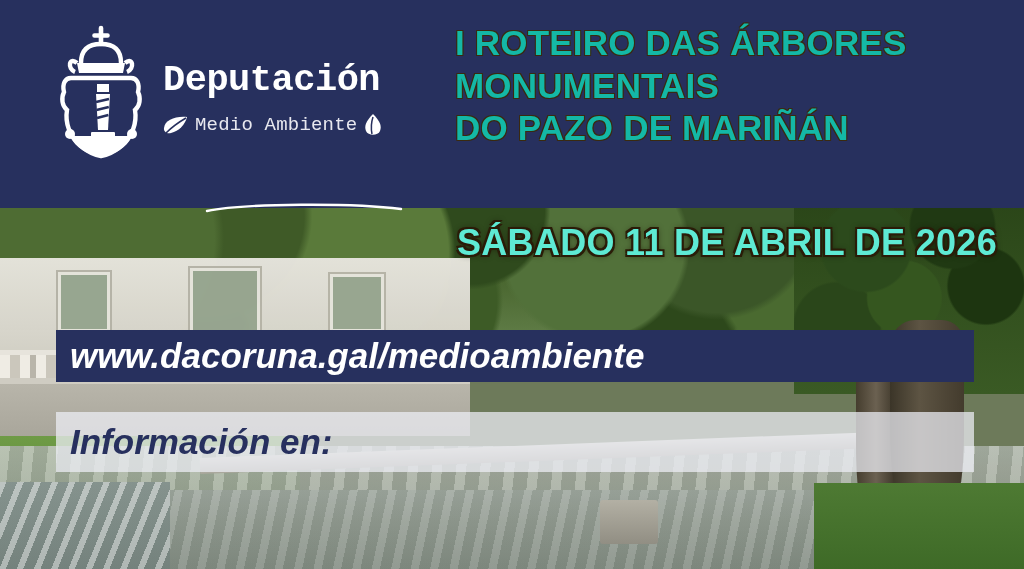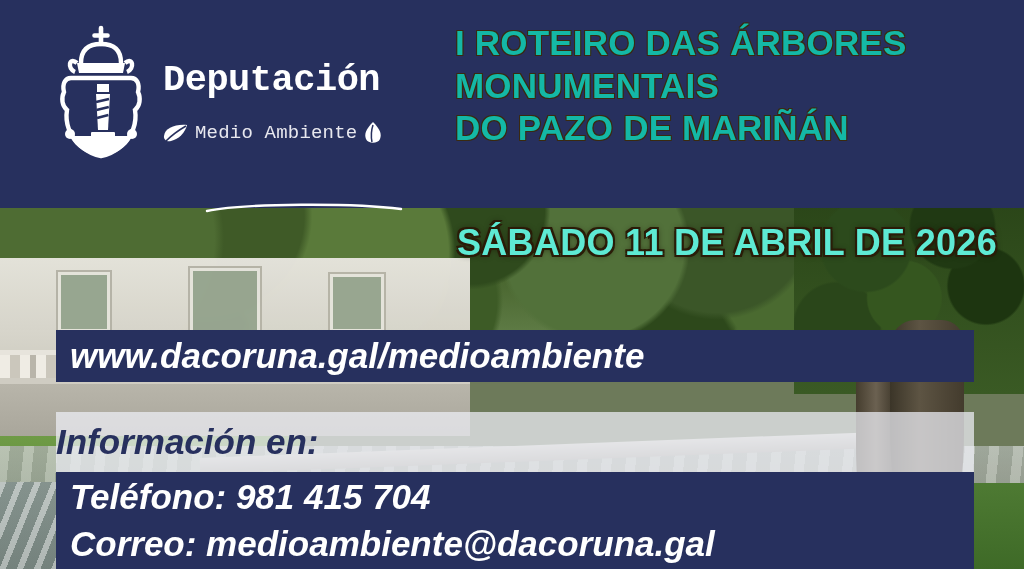--- a/index.html
+++ b/index.html
@@ -150,21 +150,21 @@
   .wordmark { padding-top:40px; }
   .wm-1 {
     font-size:37px; font-weight:bold; color:#ffffff;
     letter-spacing:-0.5px; line-height:1;
   }
   .wm-2 {
     font-size:35px; font-weight:300; color:#ffffff;
     letter-spacing:0px; line-height:1.1; margin-top:2px;
   }
   .wm-3-row {
-    display:flex; align-items:center; gap:6px; margin-top:22px;
+    display:flex; align-items:center; gap:6px; margin-top:14px;
   }
   .wm-3 {
     font-size:19px; color:#e8e8ef; font-weight:400; letter-spacing:.2px;
   }
   .swoosh { position:absolute; left:150px; top:180px; }
 
   
   .title {
     position:absolute; left:455px; top:22px; width:560px;
     color:#14b8a6;
@@ -216,20 +216,21 @@
     padding-left:14px;
     font-size:35px;
   }
   .band-web {
     left:56px; top:330px; width:918px; height:52px;
     padding-left:14px;
     font-size:35px;
   }
   .band-info {
     left:56px; top:412px; width:918px; height:60px;
+    padding-left:14px;
     font-size:35px;
   }
   .band-contact {
     left:56px; top:472px; width:918px; height:97px;
     padding-left:14px;
     flex-direction:column; align-items:flex-start;
     justify-content:center;
     font-size:35px;
     line-height:1.34;
   }
@@ -323,18 +324,14 @@
     </div>
   </div>
 
   <div class="date">SÁBADO 11 DE ABRIL DE 2026</div>
 
 
   <div class="band band-navy band-web">www.dacoruna.gal/medioambiente</div>
 
   <div class="band band-light band-info">Información en:</div>
 
-  <div class="band band-navy band-contact">
-    <div>Teléfono: 981 415 704</div>
-    <div>Correo: medioambiente@dacoruna.gal</div>
-  </div>
 
 </div>
 
 </body></html>

